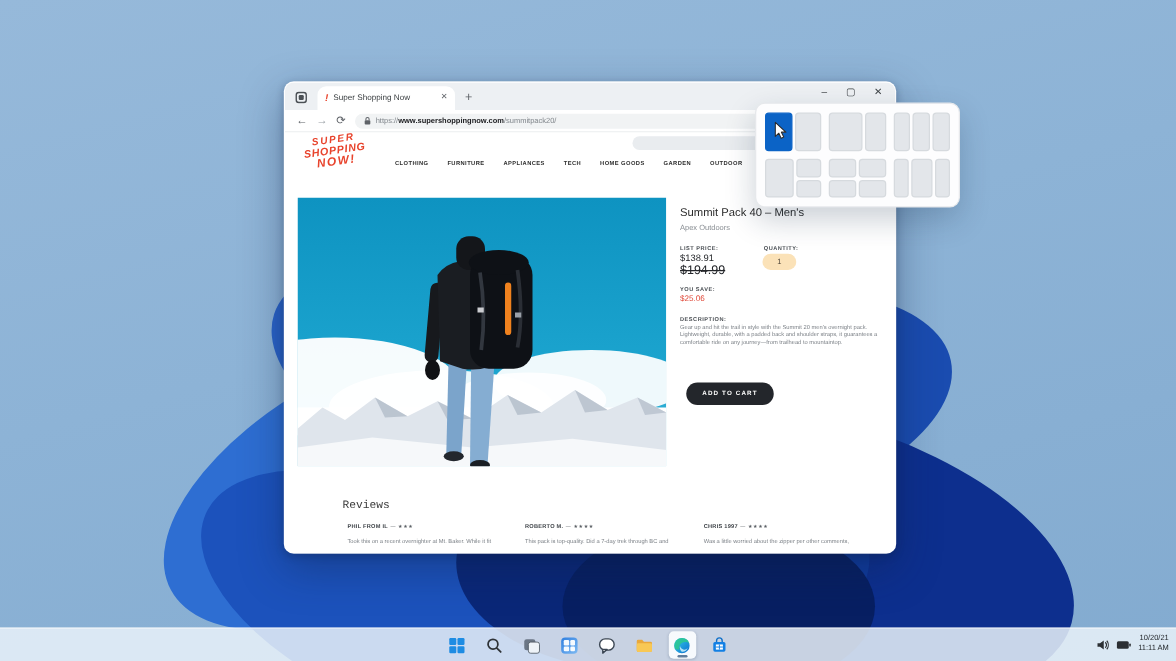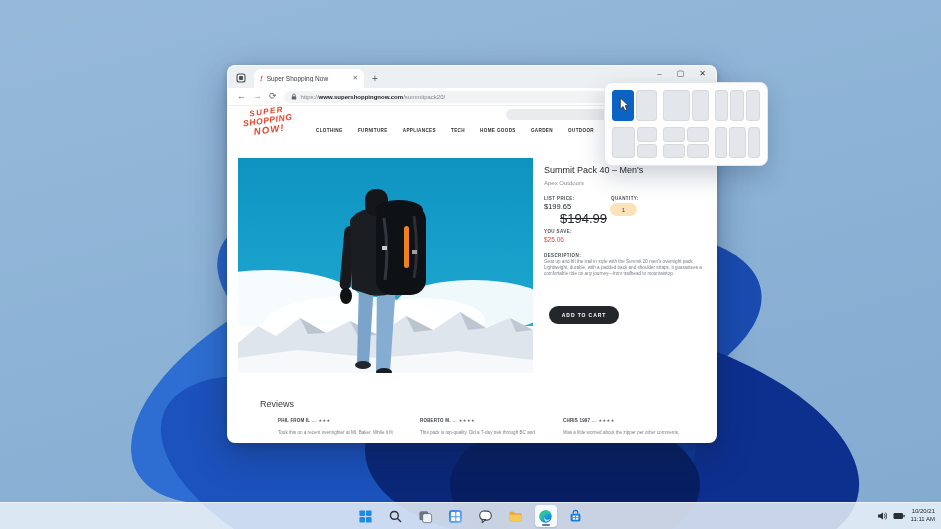--- a/index.html
+++ b/index.html
@@ -41,32 +41,32 @@
   .logo .l3 { font-size:9.5px; letter-spacing:1.2px; }
   .mainnav { position:absolute; left:88px; top:22px; width:278px; display:flex; justify-content:space-between; }
   .navitem { font-size:4.6px; font-weight:bold; letter-spacing:.35px; color:#2f2f2f; white-space:nowrap; }
   .searchpill { position:absolute; left:278px; top:3px; width:150px; height:11px; background:#e9ecef; border-radius:5.5px; }
   .hero { position:absolute; left:10px; top:52px; width:295px; height:215px; }
   .p-title { position:absolute; left:316px; top:59px; font-size:9px; color:#2b2b2b; }
   .p-brand { position:absolute; left:316px; top:74px; font-size:6px; color:#8a8f94; }
   .microlabel { font-size:4.5px; font-weight:bold; letter-spacing:.4px; color:#4a4f54; }
   .lbl-price { position:absolute; left:316px; top:90px; }
   .p-price { position:absolute; left:316px; top:96px; font-size:7.5px; color:#24262a; }
-  .p-orig  { position:absolute; left:332px; top:105px; font-size:13px; color:#24262a; text-decoration:line-through; }
+  .p-orig  { position:absolute; left:316px; top:105px; font-size:10px; color:#24262a; text-decoration:line-through; }
   .lbl-qty { position:absolute; left:383px; top:90px; }
   .qty-box { position:absolute; left:382px; top:97px; width:27px; height:13px; background:#fbe2b8;
     border-radius:6.5px; display:flex; align-items:center; justify-content:center; font-size:6px; color:#4c4236; }
   .lbl-save { position:absolute; left:316px; top:123px; }
   .p-save { position:absolute; left:316px; top:130px; font-size:6.5px; color:#e04a3a; }
   .lbl-desc { position:absolute; left:316px; top:147px; }
   .p-desc { position:absolute; left:316px; top:153px; width:170px; font-size:4.6px; line-height:1.35; color:#7c8187; }
   .cart-btn { position:absolute; left:321px; top:200px; width:70px; height:18px; background:#23262b;
     border-radius:9px; display:flex; align-items:center; justify-content:center;
     color:#fff; font-size:5px; font-weight:bold; letter-spacing:.9px; border:none; }
-  .reviews-h { position:absolute; left:32px; top:293px; font-size:9px; color:#3a3a3a; }
+  .reviews-h { position:absolute; left:46px; top:293px; font-size:9px; color:#3a3a3a;font-family:Liberation Mono, monospace; }
   .review { position:absolute; top:312px; width:132px; }
   .review.r0 { left:50px; } .review.r1 { left:192px; } .review.r2 { left:335px; }
   .review-head { display:flex; align-items:baseline; gap:2px; }
   .review-author { font-size:4.5px; font-weight:bold; color:#3a3f44; letter-spacing:.2px; }
   .review-stars { font-size:4px; color:#5a5f64; letter-spacing:.5px; }
   .review-text { margin-top:7px; font-size:4.6px; color:#7c8187; line-height:1.3; }
 
   
   .snapfly { position:absolute; left:604px; top:82px; width:164px; height:84px; z-index:20;
     background:#fdfdfe; border:1px solid #e6e8eb; border-radius:8px;
@@ -199,21 +199,21 @@
           <path d="M176,58 Q181,94 176,120" stroke="#2a2e35" stroke-width="3" fill="none"></path>
           <rect x="166" y="68" width="5" height="42" rx="2.5" fill="#f0821e"></rect>
           <rect x="144" y="88" width="5" height="4" fill="#caccd0"></rect>
           <rect x="174" y="92" width="5" height="4" fill="#9aa0a8"></rect>
         </g>
       </svg>
 
       <div class="p-title">Summit Pack 40 – Men's</div>
       <div class="p-brand">Apex Outdoors</div>
       <div class="microlabel lbl-price">LIST PRICE:</div>
-      <div class="p-price">$199.65</div>
+      <div class="p-price">$138.91</div>
       <div class="p-orig">$194.99</div>
       <div class="microlabel lbl-qty">QUANTITY:</div>
       <div class="qty-box">1</div>
       <div class="microlabel lbl-save">YOU SAVE:</div>
       <div class="p-save">$25.06</div>
       <div class="microlabel lbl-desc">DESCRIPTION:</div>
       <div class="p-desc">Gear up and hit the trail in style with the Summit 20 men's overnight pack. Lightweight, durable, with a padded back and shoulder straps, it guarantees a comfortable ride on any journey—from trailhead to mountaintop.</div>
       <button class="cart-btn">ADD TO CART</button>
 
       <div class="reviews-h">Reviews</div>

